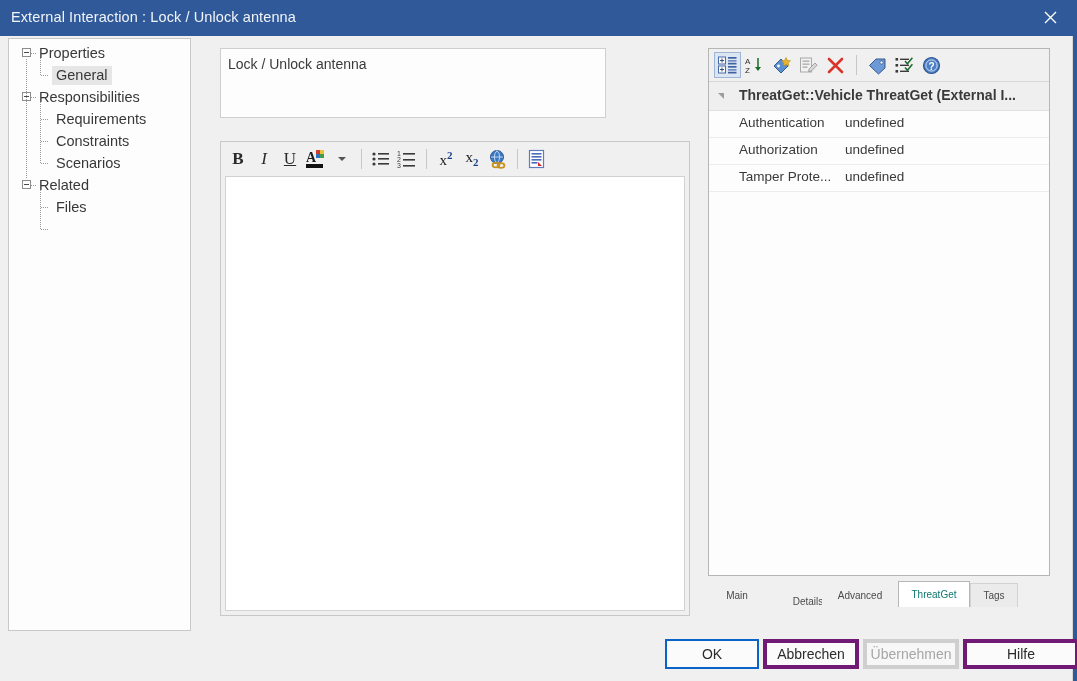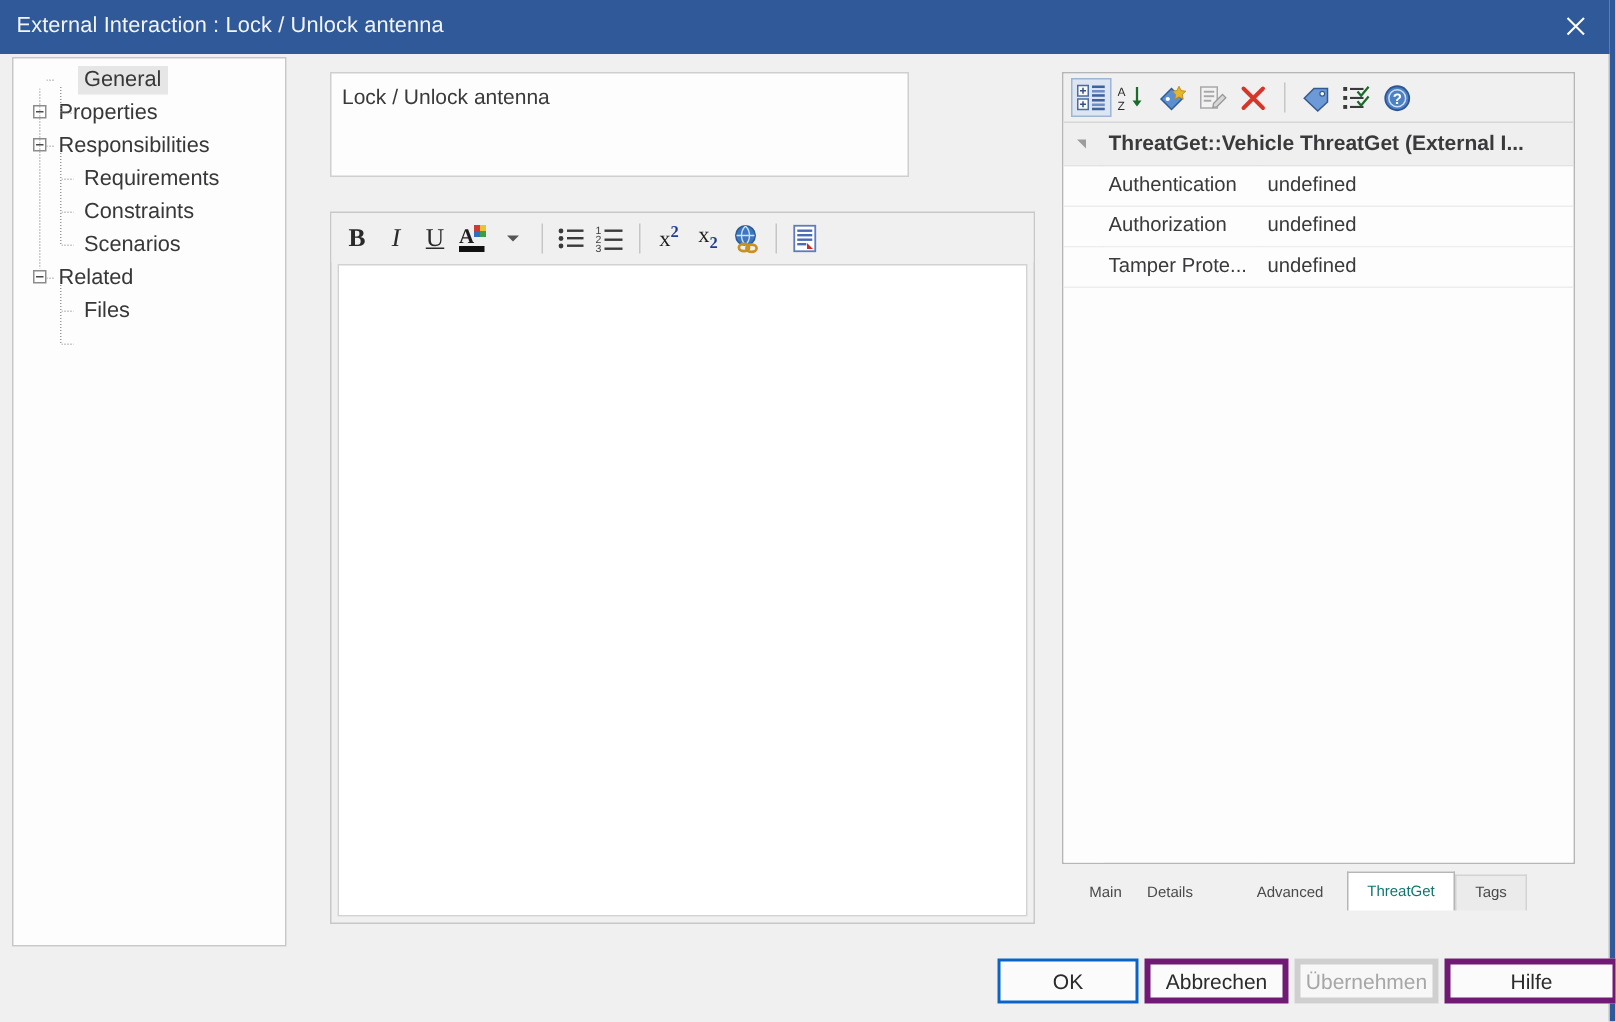--- a/index.html
+++ b/index.html
@@ -300,26 +300,26 @@
       <svg width="13" height="13" viewBox="0 0 13 13">
         <path d="M1,1 L12,12 M12,1 L1,12" stroke="#ffffff" stroke-width="1.4" fill="none"></path>
       </svg>
     </div>
   </div>
   <div class="right-edge"></div>
   <div class="right-edge-inner"></div>
 
   <div class="tree-panel" style="position: relative;">
     <div class="tree-inner" id="tree-inner">
+        <div class="tree-row">
+          <span class="lbl" style="margin-left: 26px;">Properties</span>
+          <span class="tw-box" style="left: 13px; top: 6px;"></span>
+        </div>
         <div class="tree-row selected">
           <span class="lbl" style="margin-left: 43px;">General</span>
-        </div>
-        <div class="tree-row">
-          <span class="lbl" style="margin-left: 26px;">Properties</span>
-          <span class="tw-box" style="left: 13px; top: 6px;"></span>
         </div>
         <div class="tree-row">
           <span class="lbl" style="margin-left: 26px;">Responsibilities</span>
           <span class="tw-box" style="left: 13px; top: 6px;"></span>
         </div>
         <div class="tree-row">
           <span class="lbl" style="margin-left: 43px;">Requirements</span>
         </div>
         <div class="tree-row">
           <span class="lbl" style="margin-left: 43px;">Constraints</span>
@@ -547,21 +547,21 @@
           </div>
         <div class="prop-filler"></div>
       </div>
 
     </div>
 
     <div class="tabs" id="tabs">
         <div class="tab" style="left: 4px; width: 50px;">
           <span>Main</span>
         </div>
-        <div class="tab" style="left: 42px; width: 60px;">
+        <div class="tab" style="left: 70px; width: 60px; align-items: flex-end;">
           <span>Details</span>
         </div>
         <div class="tab" style="left: 114px; width: 76px;">
           <span>Advanced</span>
         </div>
         <div class="tab active" style="left: 190px; width: 72px;">
           <span>ThreatGet</span>
         </div>
         <div class="tab last" style="left: 262px; width: 48px;">
           <span>Tags</span>

